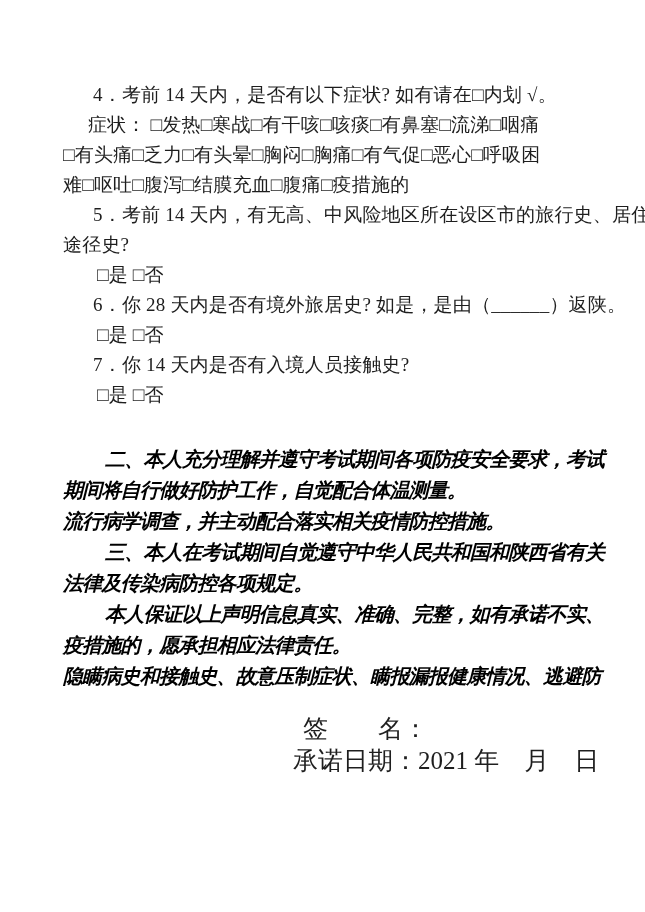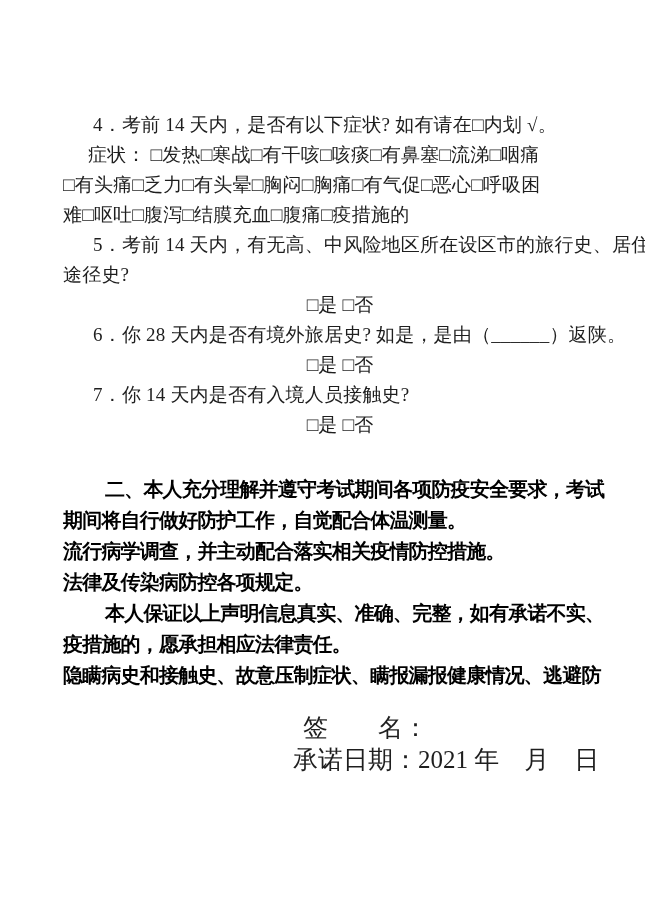--- a/index.html
+++ b/index.html
@@ -7,48 +7,48 @@
     position:relative;
     width:645px;height:912px;
     background:#ffffff;
     overflow:hidden;
   }
   .content{
     box-sizing:border-box;
     width:645px;
     padding:80px 62px 0 63px;
   }
-  .section{display:block;margin-top:30px;}
+  .section{display:block;}
   
   .sec-serif,.sec-serif-signature{
     font-family:"Liberation Serif","DejaVu Serif",serif;
     color:#1e1e1e;
   }
   .sec-serif .line{
     font-size:19px;height:30px;line-height:30px;
     white-space:pre;letter-spacing:0.2px;
   }
   
   .sec-bold{
     font-family:"DejaVu Sans","Liberation Sans",sans-serif;
-    font-weight:700;color:#000000;margin-top:34px;
+    font-weight:700;color:#000000;margin-top:34px;font-style:italic;
   }
   .sec-bold .line{
     font-size:20px;height:31px;line-height:31px;
     letter-spacing:-0.8px;white-space:pre;
   }
   .sec-serif-signature{margin-top:21px;}
   .sec-serif-signature .line{
     font-size:25px;height:32px;line-height:32px;white-space:pre;
   }
   
   .ind-none{padding-left:0;}
   .ind-num{padding-left:30px;}
   .ind-sym{padding-left:25px;}
-  .ind-chk{padding-left:34px;text-align:center;}
+  .ind-chk{padding-left:34px;}
   .ind-para{padding-left:42px;}
   .ind-sig-name{padding-left:240px;}
   .ind-sig-date{padding-left:230px;}
 </style>
 </head>
 <body>
 
 <div class="page">
   <div class="content">
       <div class="section sec-serif">
@@ -82,20 +82,21 @@
       </div>
       <div class="section sec-bold">
         <div class="block">
           <div class="line ind-para">二、本人充分理解并遵守考试期间各项防疫安全要求，考试</div>
           <div class="line ind-none">期间将自行做好防护工作，自觉配合体温测量。</div>
         </div>
         <div class="block">
           <div class="line ind-none">流行病学调查，并主动配合落实相关疫情防控措施。</div>
         </div>
         <div class="block">
+          <div class="line ind-para">三、本人在考试期间自觉遵守中华人民共和国和陕西省有关</div>
           <div class="line ind-none">法律及传染病防控各项规定。</div>
         </div>
         <div class="block">
           <div class="line ind-para">本人保证以上声明信息真实、准确、完整，如有承诺不实、</div>
           <div class="line ind-none">疫措施的，愿承担相应法律责任。</div>
           <div class="line ind-none">隐瞒病史和接触史、故意压制症状、瞒报漏报健康情况、逃避防</div>
         </div>
       </div>
       <div class="section sec-serif-signature">
         <div class="block">

